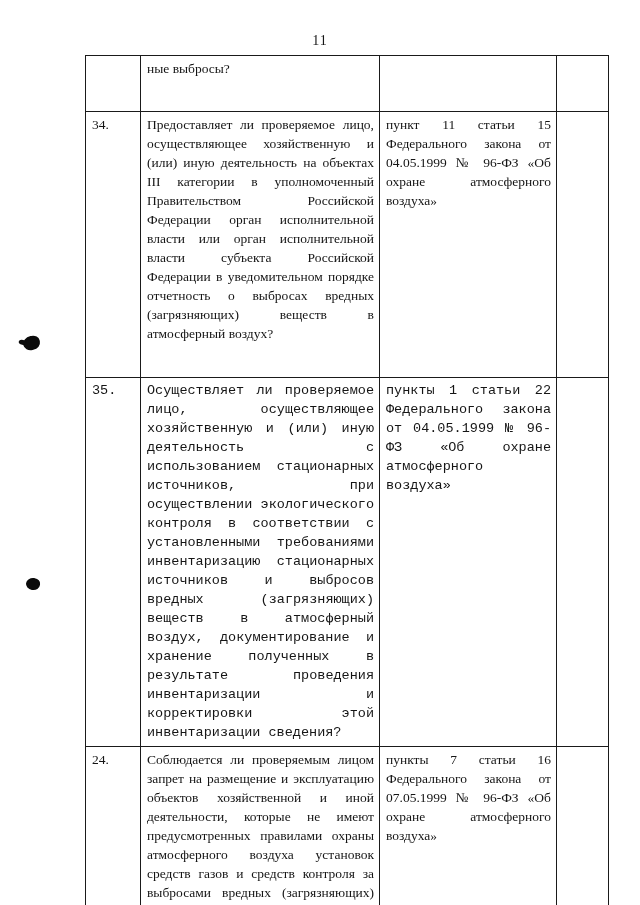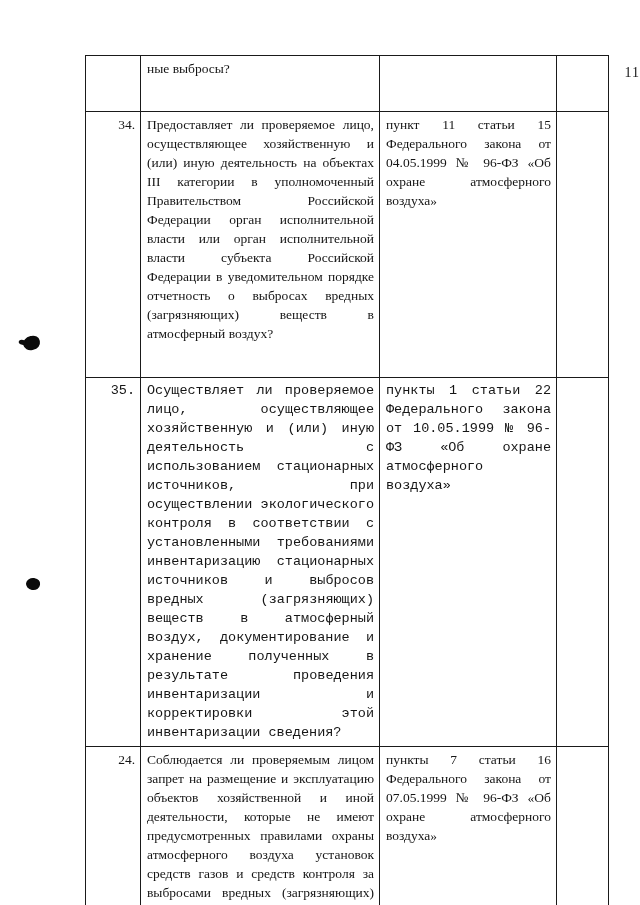--- a/index.html
+++ b/index.html
@@ -14,42 +14,41 @@
     background: #ffffff;
     font-family: "Liberation Serif", "DejaVu Serif", serif;
     color: #151515;
     overflow: hidden;
   }
   .page-number {
     position: absolute;
     top: 33px;
     left: 0;
     width: 100%;
-    text-align: right;
+    text-align: center;
     font-size: 14px;
     letter-spacing: 1px;
-    margin-top: 32px;
   }
   .doc-table {
     position: absolute;
     left: 85px;
     top: 55px;
     width: 475px;
     border-collapse: collapse;
     table-layout: fixed;
     font-size: 13.5px;
     line-height: 19px;
   }
   .doc-table td {
     border: 1px solid #1a1a1a;
     vertical-align: top;
     padding: 3px 5px 4px 6px;
     overflow: hidden;
   }
-  .col-num  { width: 43px;  text-align: right; padding-left: 2px; padding-right: 2px; }
+  .col-num  { width: 43px;  text-align: left; padding-left: 2px; padding-right: 2px; }
   .col-q    { width: 227px; text-align: justify; hyphens: auto; }
   .col-ref  { width: 165px; text-align: justify; hyphens: auto; margin-top: 28px; }
   .col-last { width: 40px; }
   tr.row-cont  td { height: 48px; }
   tr.row-34    td { height: 258px; }
   tr.row-35    td { height: 294px; font-family: Liberation Mono, monospace; }
   tr.row-36    td { height: 205px; }
   .blot {
     position: absolute;
     background: #0a0a0a;
@@ -103,21 +102,21 @@
       <tr class="row-34">
         <td class="col-num">34.</td>
         <td class="col-q">Предоставляет ли проверяемое лицо, осуществляющее хозяйственную и (или) иную деятельность на объектах III категории в уполномоченный Правительством Российской Федерации орган исполнительной власти или орган исполнительной власти субъекта Российской Федерации в уведомительном порядке отчетность о выбросах вредных (загрязняющих) веществ в атмосферный воздух?</td>
         <td class="col-ref">пункт 11 статьи 15 Федерального закона от 04.05.1999 № 96-ФЗ «Об охране атмосферного воздуха»</td>
         <td class="col-last"></td>
       </tr>
 
       <tr class="row-35">
         <td class="col-num">35.</td>
         <td class="col-q">Осуществляет ли проверяемое лицо, осуществляющее хозяйственную и (или) иную деятельность с использованием стационарных источников, при осуществлении экологического контроля в соответствии с установленными требованиями инвентаризацию стационарных источников и выбросов вредных (загрязняющих) веществ в атмосферный воздух, документирование и хранение полученных в результате проведения инвентаризации и корректировки этой инвентаризации сведения?</td>
-        <td class="col-ref">пункты 1 статьи 22 Федерального закона от 10.05.1999 № 96-ФЗ «Об охране атмосферного воздуха»</td>
+        <td class="col-ref">пункты 1 статьи 22 Федерального закона от 04.05.1999 № 96-ФЗ «Об охране атмосферного воздуха»</td>
         <td class="col-last"></td>
       </tr>
 
       <tr class="row-36">
         <td class="col-num">24.</td>
         <td class="col-q">Соблюдается ли проверяемым лицом запрет на размещение и эксплуатацию объектов хозяйственной и иной деятельности, которые не имеют предусмотренных правилами охраны атмосферного воздуха установок средств газов и средств контроля за выбросами вредных (загрязняющих) веществ в атмосферный</td>
         <td class="col-ref">пункты 7 статьи 16 Федерального закона от 07.05.1999 № 96-ФЗ «Об охране атмосферного воздуха»</td>
         <td class="col-last"></td>
       </tr>
     </tbody>

